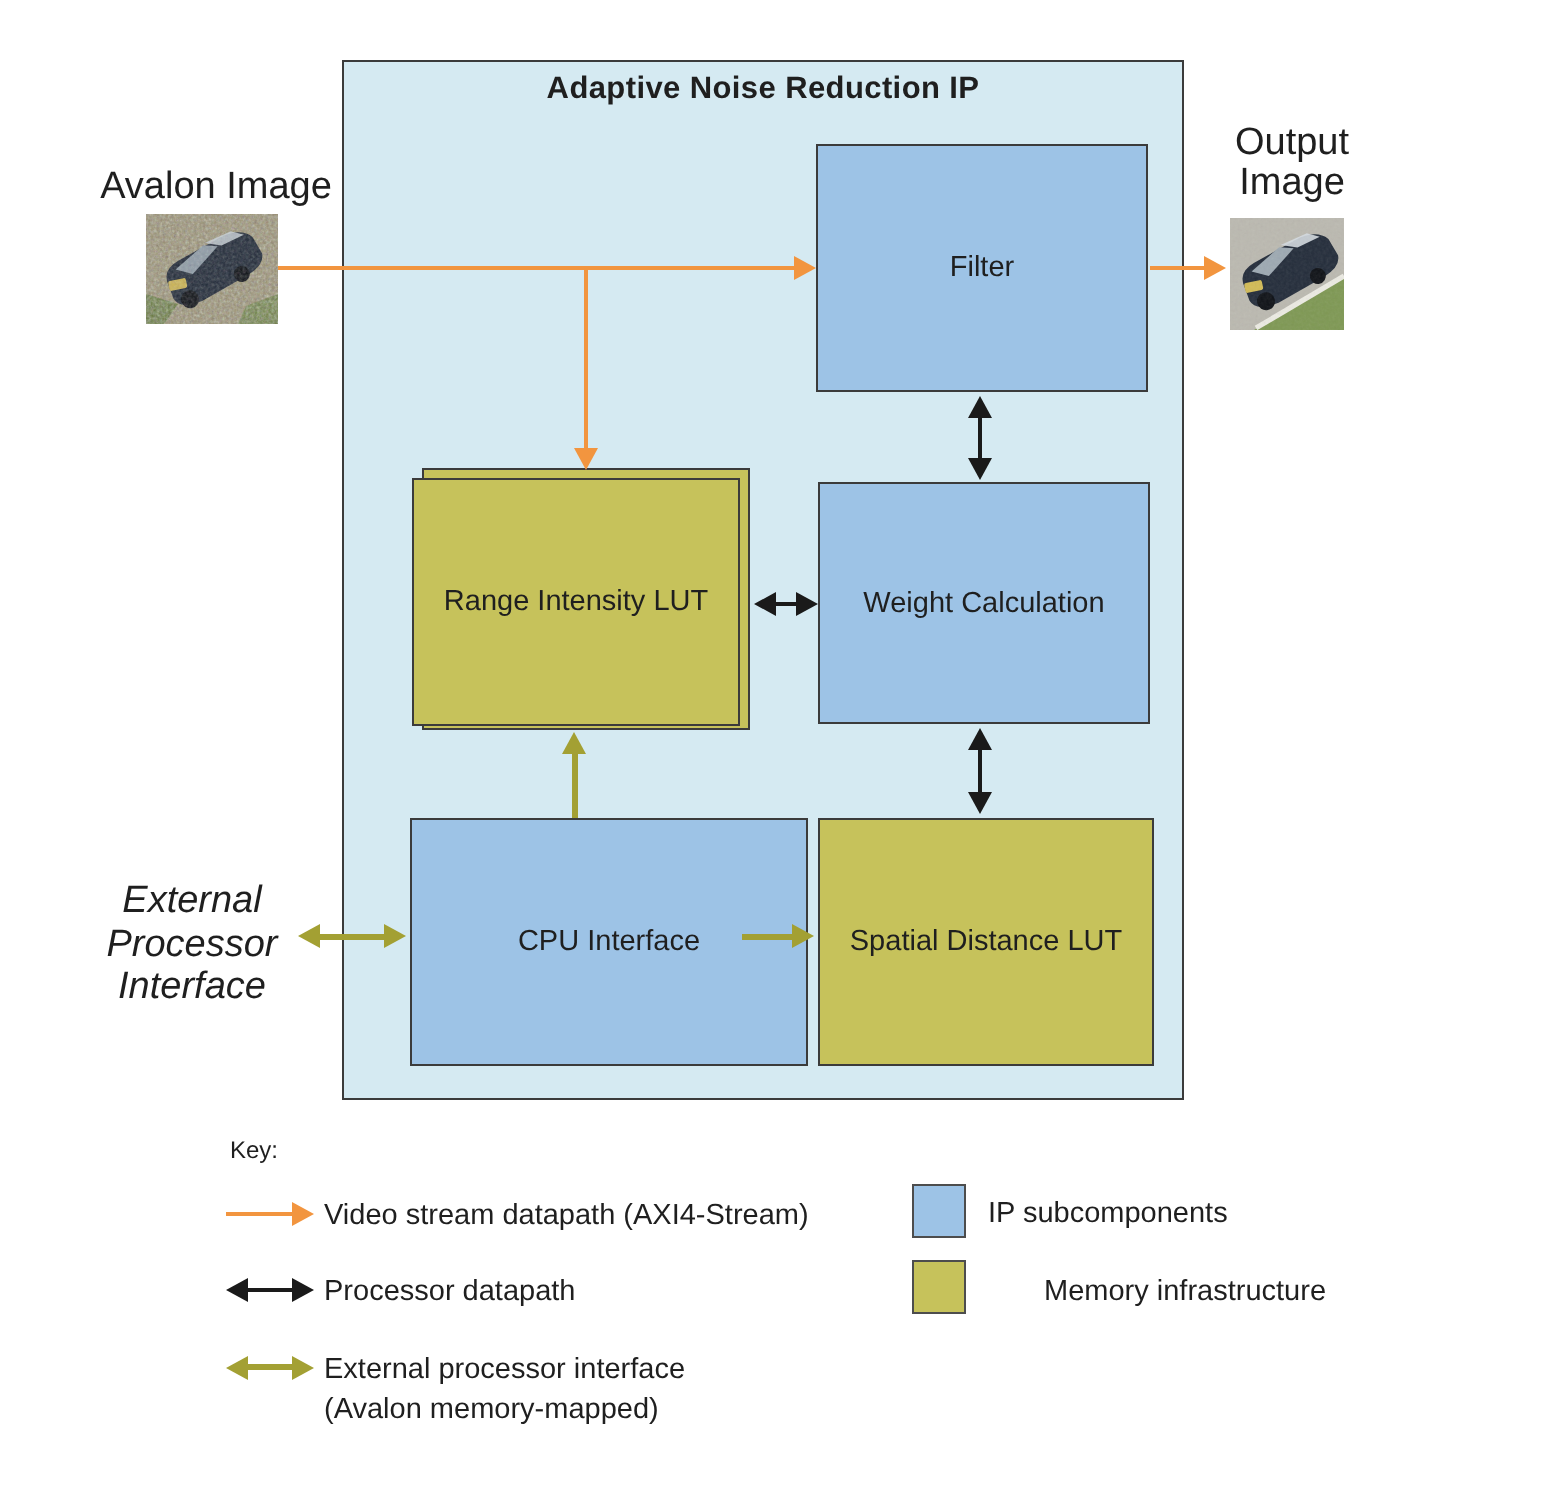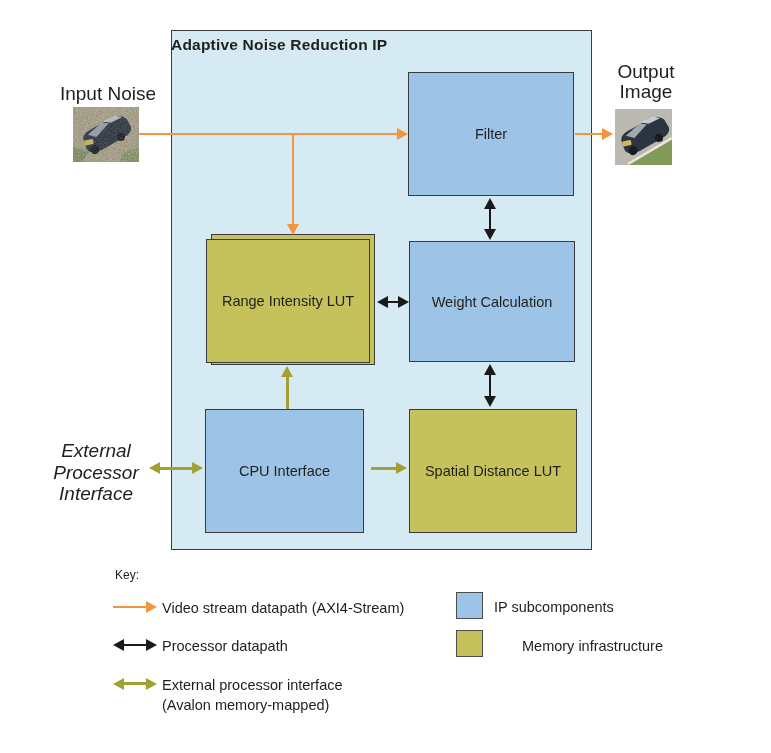--- a/index.html
+++ b/index.html
@@ -9,33 +9,33 @@
     font-family:"Liberation Sans",sans-serif;color:#1f1f1f;overflow:hidden;
   }
   .abs{position:absolute;}
   
   .ip-box{
     left:171px;top:30px;width:421px;height:520px;
     background:var(--container-fill,#D5EAF2);
     border:1.5px solid #3B3B3B;
   }
   .diagram-title{
-    left:171px;top:36px;width:421px;
+    left:171px;top:36px;width:421px;text-align:center;
     font-weight:bold;font-size:15.5px;letter-spacing:.2px;
   }
   
   .block{
     display:flex;align-items:center;justify-content:center;text-align:center;
     border:1.5px solid #3B3B3B;font-size:14.5px;line-height:18px;
   }
   .blue{background:var(--ip-block,#9DC3E6);}
   .olive{background:var(--memory-block,#C6C25B);}
   .b-filter{left:408px;top:72px;width:166px;height:124px;}
   .b-weight{left:409px;top:241px;width:166px;height:121px;}
-  .b-cpu{left:205px;top:409px;width:159px;height:124px;}
+  .b-cpu{left:205px;top:409px;width:199px;height:124px;}
   .b-spatial{left:409px;top:409px;width:168px;height:124px;}
   
   .lut-stack{left:206px;top:234px;width:170px;height:132px;}
   .lut-back{position:absolute;left:5px;top:0;width:164px;height:131px;border:1.5px solid #3B3B3B;background:var(--memory-block,#C6C25B);}
   .lut-front{position:absolute;left:0;top:5px;width:164px;height:124px;}
   
   .io-label{font-size:19px;text-align:center;line-height:21px;}
   .lbl-input{left:38px;top:83px;width:140px;}
   .lbl-output{left:611px;top:62px;width:70px;line-height:20px;}
   .lbl-external{left:35px;top:440px;width:122px;line-height:21.5px;font-style:italic;}
@@ -59,21 +59,21 @@
   .swatch{width:27px;height:27px;border:1.5px solid #4d4d4d;}
 </style>
 </head>
 <body>
 
 <div class="stage">
 
   <div class="abs ip-box"></div>
   <div class="abs diagram-title">Adaptive Noise Reduction IP</div>
 
-  <div class="abs io-label lbl-input">Input Noise</div>
+  <div class="abs io-label lbl-input">Avalon Image</div>
   <div class="abs thumb t-input">
     <svg width="66" height="55" viewBox="0 0 66 55">
       <defs>
         <filter id="grainA" x="0" y="0" width="100%" height="100%">
           <feTurbulence type="fractalNoise" baseFrequency="0.7" numOctaves="3" seed="7" stitchTiles="stitch"></feTurbulence>
           <feColorMatrix type="saturate" values="0.25"></feColorMatrix>
         </filter>
       </defs>
       <rect width="66" height="55" fill="#99906F"></rect>
       <path d="M0,40 L16,45 L9,55 L0,55 Z" fill="#66793C"></path>

